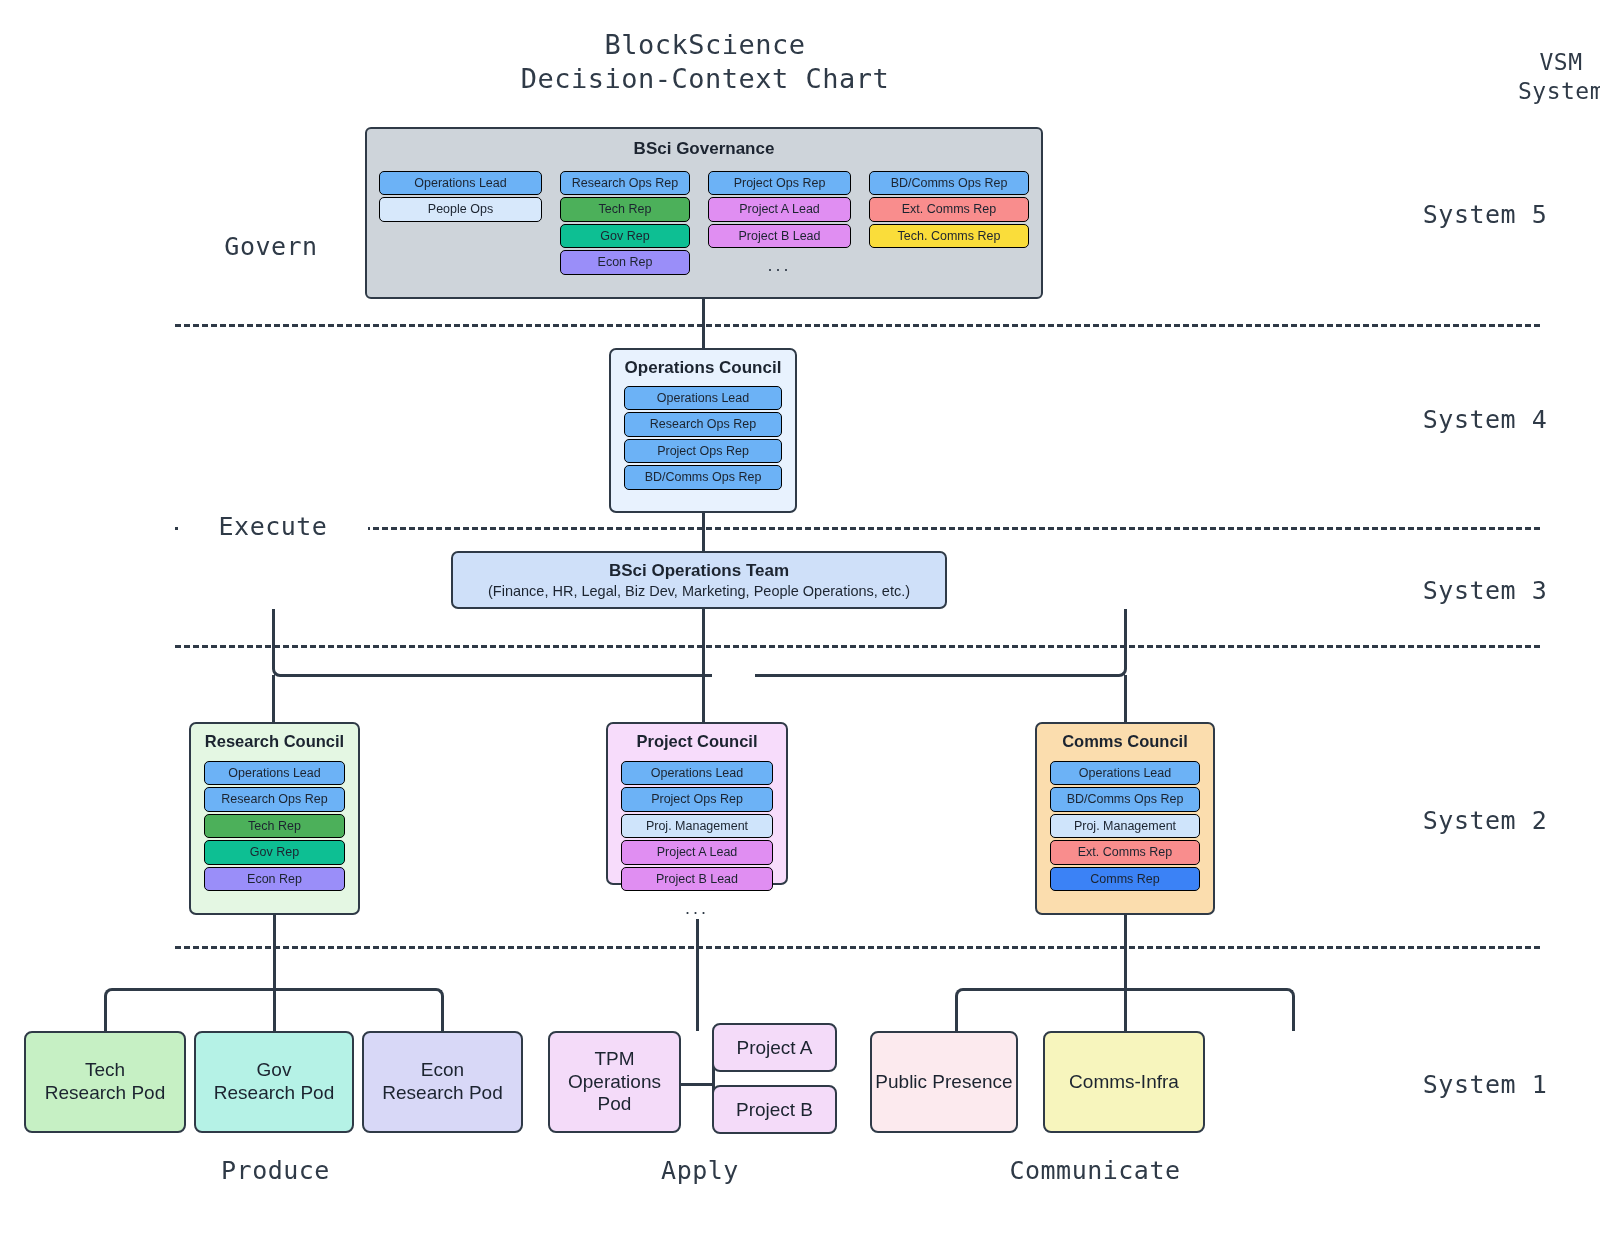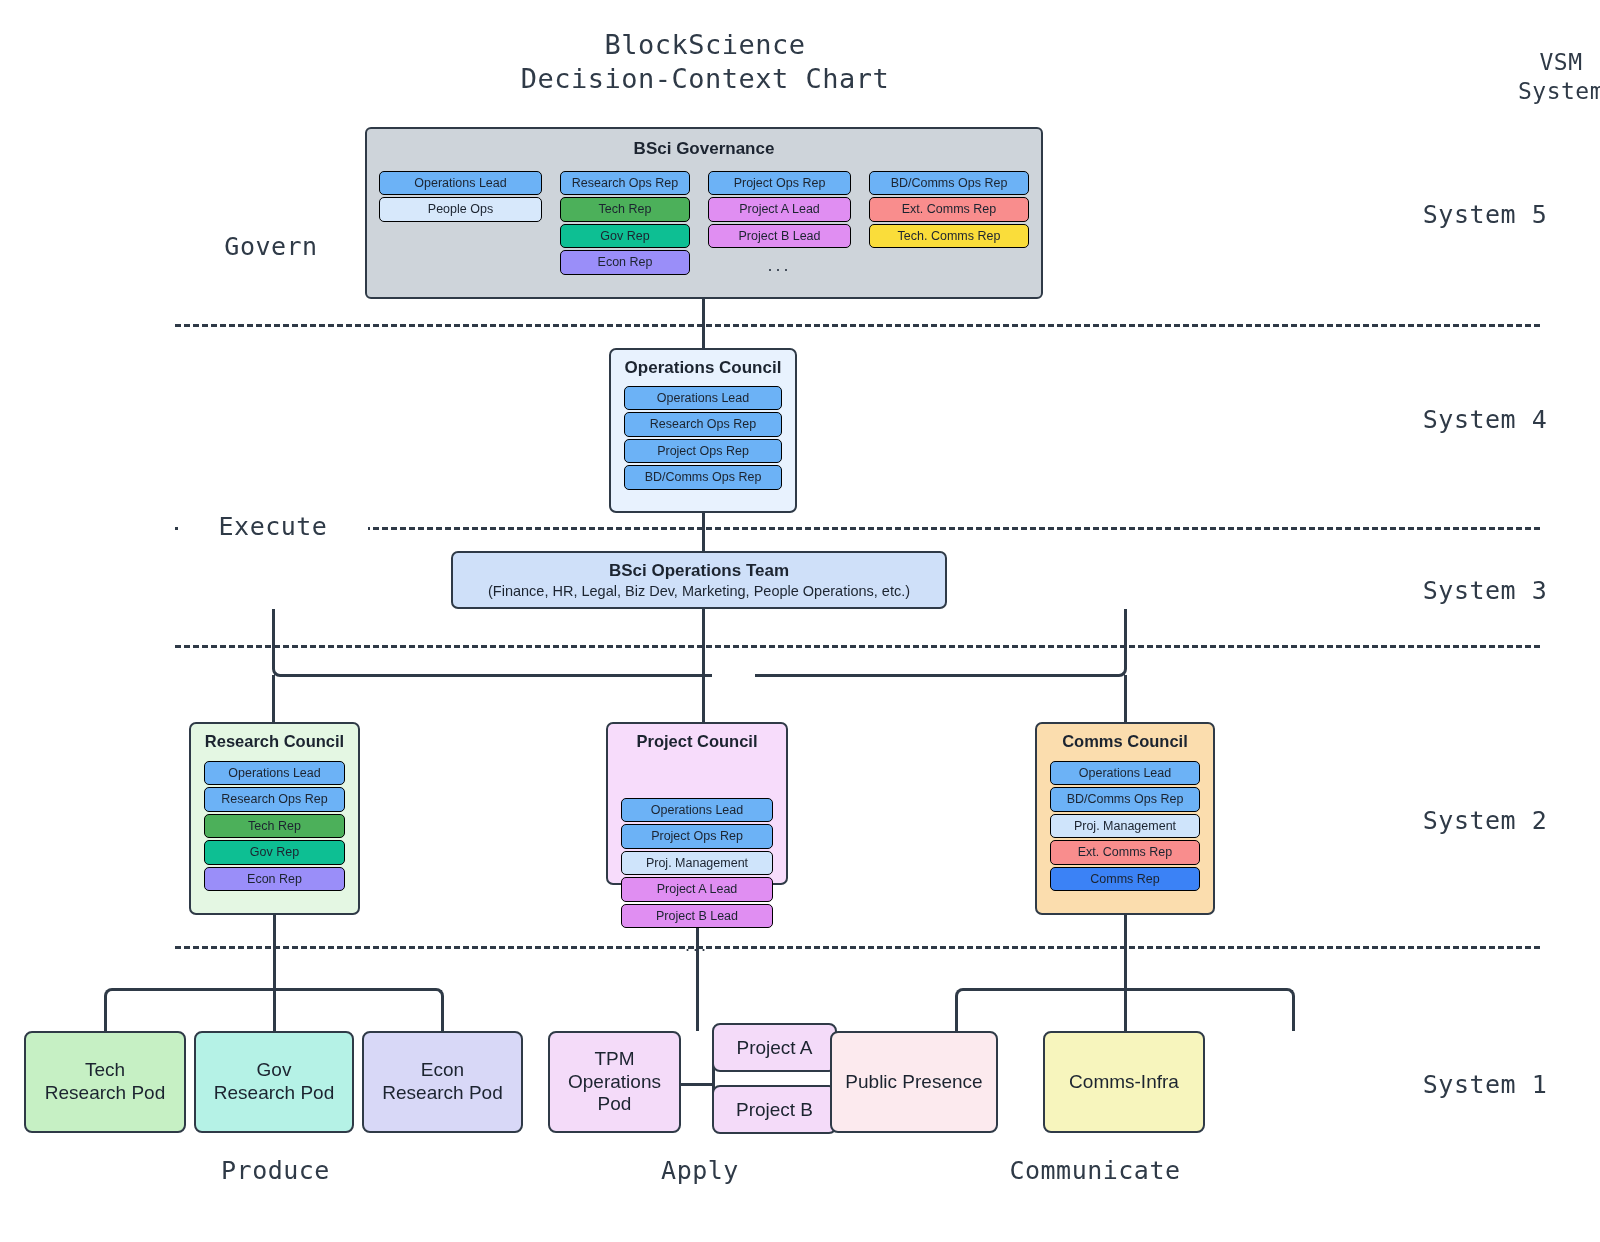--- a/index.html
+++ b/index.html
@@ -154,21 +154,20 @@
   .council { padding-top: 8px; }
   #research-council {
     left: 189px; top: 722px;
     width: 171px; height: 193px;
     background: #e4f7e3;
   }
   #project-council {
     left: 606px; top: 722px;
     width: 182px; height: 163px;
     background: #f7dcfb;
-    gap: 37px;
   }
   #comms-council {
     left: 1035px; top: 722px;
     width: 180px; height: 193px;
     background: #fbddae;
   }
   .council .node-title { margin-bottom: 10px; font-size: 16.5px; }
   
   .pod {
     justify-content: center;
@@ -340,20 +339,20 @@
     <div class="pod-label">TPM
 Operations Pod</div>
   </div>
   <div class="node project-box" style="left:712px; top:1023px; width:125px; height:49px; background:#f4dbf9;">
     <div class="pod-label">Project A</div>
   </div>
   <div class="node project-box" style="left:712px; top:1085px; width:125px; height:49px; background:#f4dbf9;">
     <div class="pod-label">Project B</div>
   </div>
 
-  <div class="node pod" style="left:830px; top:1031px; width:168px; height:102px; background:#fceaee;">
+  <div class="node pod" style="left:870px; top:1031px; width:148px; height:102px; background:#fceaee;">
     <div class="pod-label">Public Presence</div>
   </div>
   <div class="node pod" style="left:1043px; top:1031px; width:162px; height:102px; background:#f7f5bd;">
     <div class="pod-label">Comms-Infra</div>
   </div>
 
 </div>
 
 </body></html>

